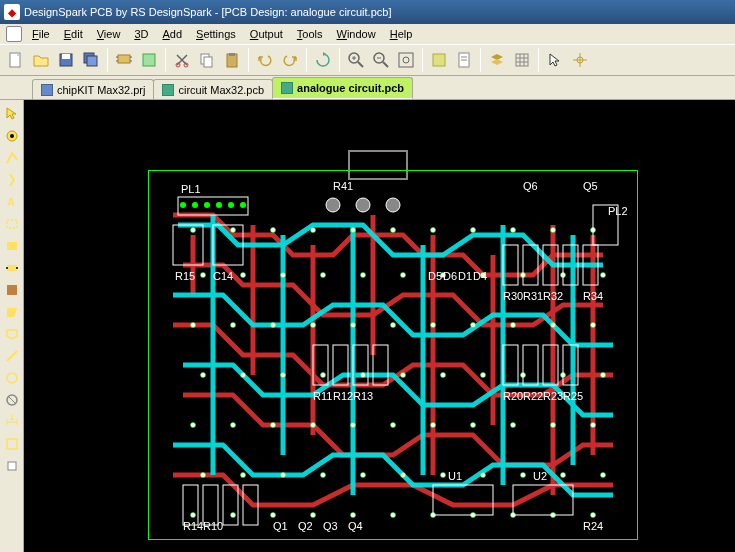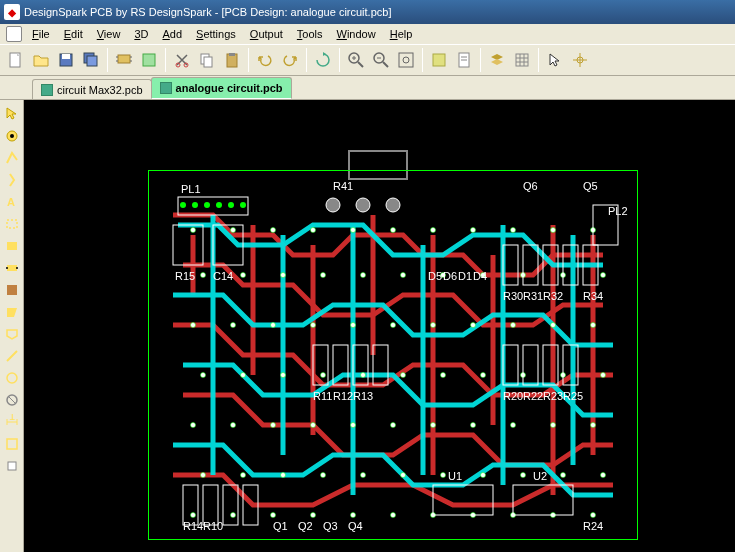--- a/index.html
+++ b/index.html
@@ -9,21 +9,21 @@
 .menubar { height:20px; background:#ece9d8; display:flex; align-items:center; padding:0 2px; gap:2px; }
 .menubar .menu-icon { width:16px; height:16px; margin:0 2px 0 4px; background:#fff; border:1px solid #888; border-radius:2px; }
 .menubar span { padding:2px 6px; cursor:default; }
 .menubar span u { text-decoration:underline; }
 .toolbar { height:32px; background:#ece9d8; border-top:1px solid #fff; border-bottom:1px solid #aca899; display:flex; align-items:center; padding:2px 4px; gap:1px; }
 .toolbar .sep { width:1px; height:24px; background:#aca899; margin:0 3px; border-right:1px solid #fff; }
 .tool-btn { width:24px; height:24px; display:flex; align-items:center; justify-content:center; cursor:default; border-radius:2px; }
 .tool-btn svg { width:18px; height:18px; }
 .tabrow { height:24px; background:#ece9d8; display:flex; align-items:flex-end; padding:0 0 0 32px; border-bottom:1px solid #aca899; gap:0; }
 .tab { height:20px; background:#ece9d8; border:1px solid #aca899; border-bottom:none; border-radius:3px 3px 0 0; padding:2px 8px; display:flex; align-items:center; gap:4px; margin-right:-1px; cursor:default; }
-.tab.active { background:#86efac; height:22px; border-bottom:1px solid #fff; position:relative; z-index:2; font-weight:bold; }
+.tab.active { background:#bef264; height:22px; border-bottom:1px solid #fff; position:relative; z-index:2; font-weight:bold; }
 .tab .tab-icon { width:12px; height:12px; background:#4a8; border:1px solid #386; }
 .tab.proj .tab-icon { background:#68c; border:1px solid #468; }
 .tab.start .tab-icon { background:#cc4; border:1px solid #aa2; }
 .workarea { flex:1; display:flex; min-height:0; }
 .sidebar { width:24px; background:#ece9d8; border-right:1px solid #aca899; display:flex; flex-direction:column; align-items:center; padding-top:4px; gap:2px; }
 .side-btn { width:20px; height:20px; display:flex; align-items:center; justify-content:center; cursor:default; }
 .side-btn svg { width:16px; height:16px; }
 .canvas-wrap { flex:1; background:#000; position:relative; overflow:hidden; }
 .canvas { position:absolute; left:124px; top:50px; width:490px; height:390px; }
 .board-outline { position:absolute; left:0; top:20px; width:490px; height:370px; border:1px solid #0f0; }
@@ -189,20 +189,24 @@
   <div class="tool-btn">
       <svg viewBox="0 0 18 18">
         <line x1="9" y1="2" x2="9" y2="16" stroke="#c0a030"></line>
         <line x1="2" y1="9" x2="16" y2="9" stroke="#c0a030"></line>
         <circle cx="9" cy="9" r="3" fill="none" stroke="#c0a030"></circle>
       </svg>
     </div>
 </div>
 
 <div class="tabrow">
+  <div class="tab proj">
+      <div class="tab-icon"></div>
+      <span>chipKIT Max32.prj</span>
+    </div>
   <div class="tab">
       <div class="tab-icon"></div>
       <span>circuit Max32.pcb</span>
     </div>
   <div class="tab active">
       <div class="tab-icon"></div>
       <span>analogue circuit.pcb</span>
     </div>
 </div>
 

